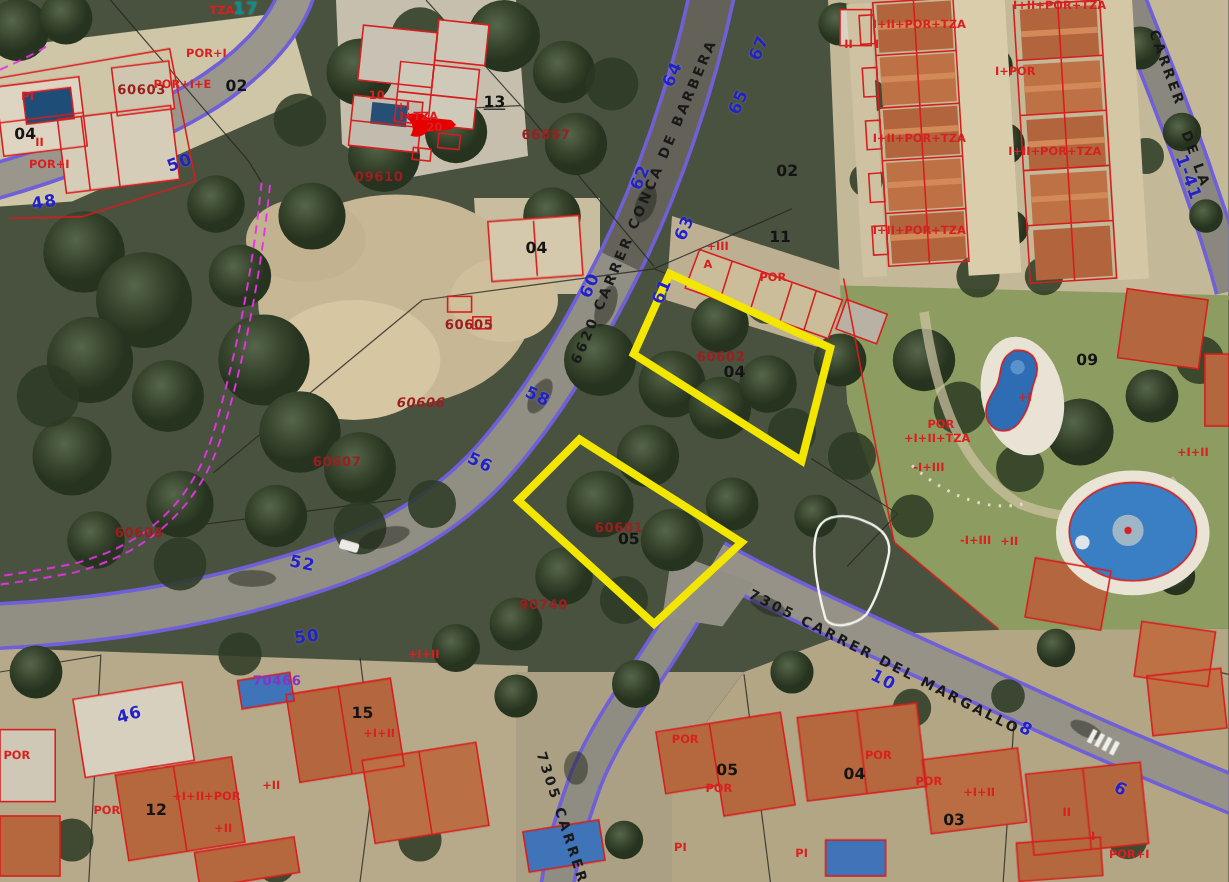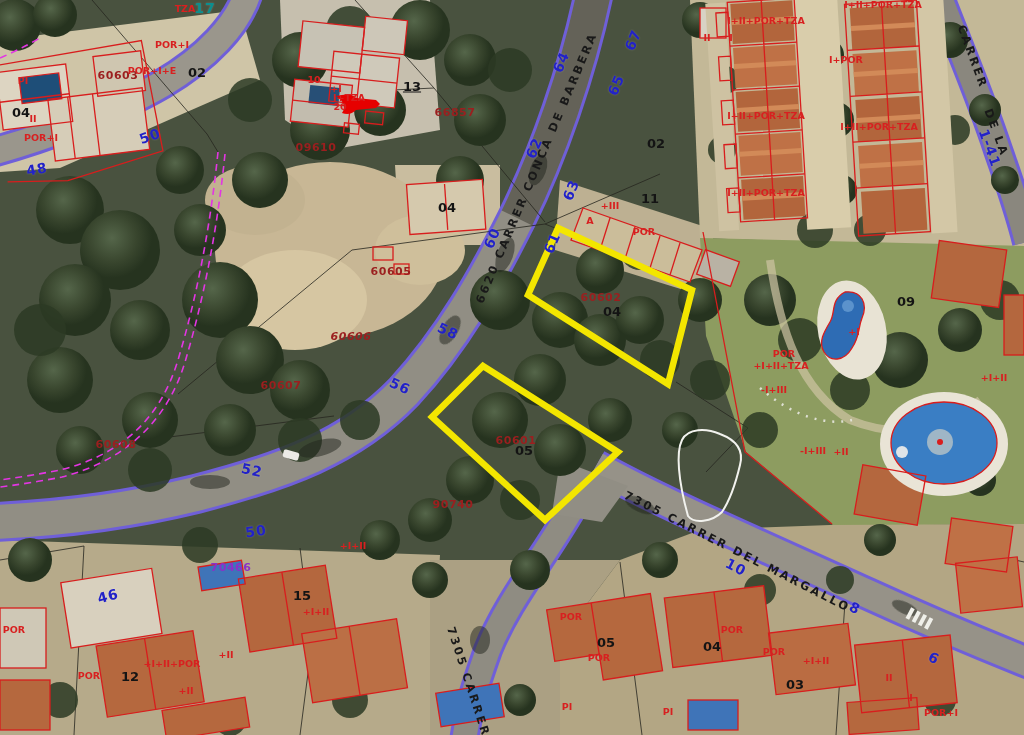--- a/index.html
+++ b/index.html
@@ -406,22 +406,22 @@
       <div class="lbl parcel-ref" style="left: 231px; top: 567px; transform: translate(-50%, -50%) rotate(0deg); color: rgb(139, 48, 200);">70466</div>
       <div class="lbl construction-code" style="left: 185px; top: 9px; transform: translate(-50%, -50%) rotate(0deg);">TZA</div>
       <div class="lbl construction-code" style="left: 172px; top: 45px; transform: translate(-50%, -50%) rotate(0deg);">POR+I</div>
       <div class="lbl construction-code" style="left: 152px; top: 71px; transform: translate(-50%, -50%) rotate(0deg);">POR+I+E</div>
       <div class="lbl construction-code" style="left: 314px; top: 80px; transform: translate(-50%, -50%) rotate(0deg);">10</div>
       <div class="lbl construction-code" style="left: 23px; top: 81px; transform: translate(-50%, -50%) rotate(0deg);">PI</div>
       <div class="lbl construction-code" style="left: 33px; top: 119px; transform: translate(-50%, -50%) rotate(0deg);">II</div>
       <div class="lbl construction-code" style="left: 41px; top: 138px; transform: translate(-50%, -50%) rotate(0deg);">POR+I</div>
       <div class="lbl construction-code" style="left: 349px; top: 50px; transform: translate(-50%, -50%) rotate(0deg); margin-top: 48px;">I+TZA</div>
       <div class="lbl construction-code" style="left: 336px; top: 89px; transform: translate(-50%, -50%) rotate(0deg);">+I</div>
-      <div class="lbl construction-code" style="left: 340px; top: 107px; transform: translate(-50%, -50%) rotate(0deg);">20</div>
-      <div class="lbl construction-code" style="left: 598px; top: 206px; transform: translate(-50%, -50%) rotate(0deg); margin-left: 12px;">+III</div>
+      <div class="lbl construction-code" style="left: 362px; top: 107px; transform: translate(-50%, -50%) rotate(0deg);">20</div>
+      <div class="lbl construction-code" style="left: 598px; top: 206px; transform: translate(-50%, -50%) rotate(0deg);">+III</div>
       <div class="lbl construction-code" style="left: 590px; top: 221px; transform: translate(-50%, -50%) rotate(0deg);">A</div>
       <div class="lbl construction-code" style="left: 644px; top: 232px; transform: translate(-50%, -50%) rotate(0deg);">POR</div>
       <div class="lbl construction-code" style="left: 707px; top: 38px; transform: translate(-50%, -50%) rotate(0deg);">II</div>
       <div class="lbl construction-code" style="left: 731px; top: 38px; transform: translate(-50%, -50%) rotate(0deg);">I</div>
       <div class="lbl construction-code" style="left: 766px; top: 21px; transform: translate(-50%, -50%) rotate(0deg);">I+II+POR+TZA</div>
       <div class="lbl construction-code" style="left: 766px; top: 116px; transform: translate(-50%, -50%) rotate(0deg);">I+II+POR+TZA</div>
       <div class="lbl construction-code" style="left: 766px; top: 193px; transform: translate(-50%, -50%) rotate(0deg);">I+II+POR+TZA</div>
       <div class="lbl construction-code" style="left: 883px; top: 5px; transform: translate(-50%, -50%) rotate(0deg);">I+II+POR+TZA</div>
       <div class="lbl construction-code" style="left: 879px; top: 127px; transform: translate(-50%, -50%) rotate(0deg);">I+II+POR+TZA</div>
       <div class="lbl construction-code" style="left: 846px; top: 60px; transform: translate(-50%, -50%) rotate(0deg);">I+POR</div>

